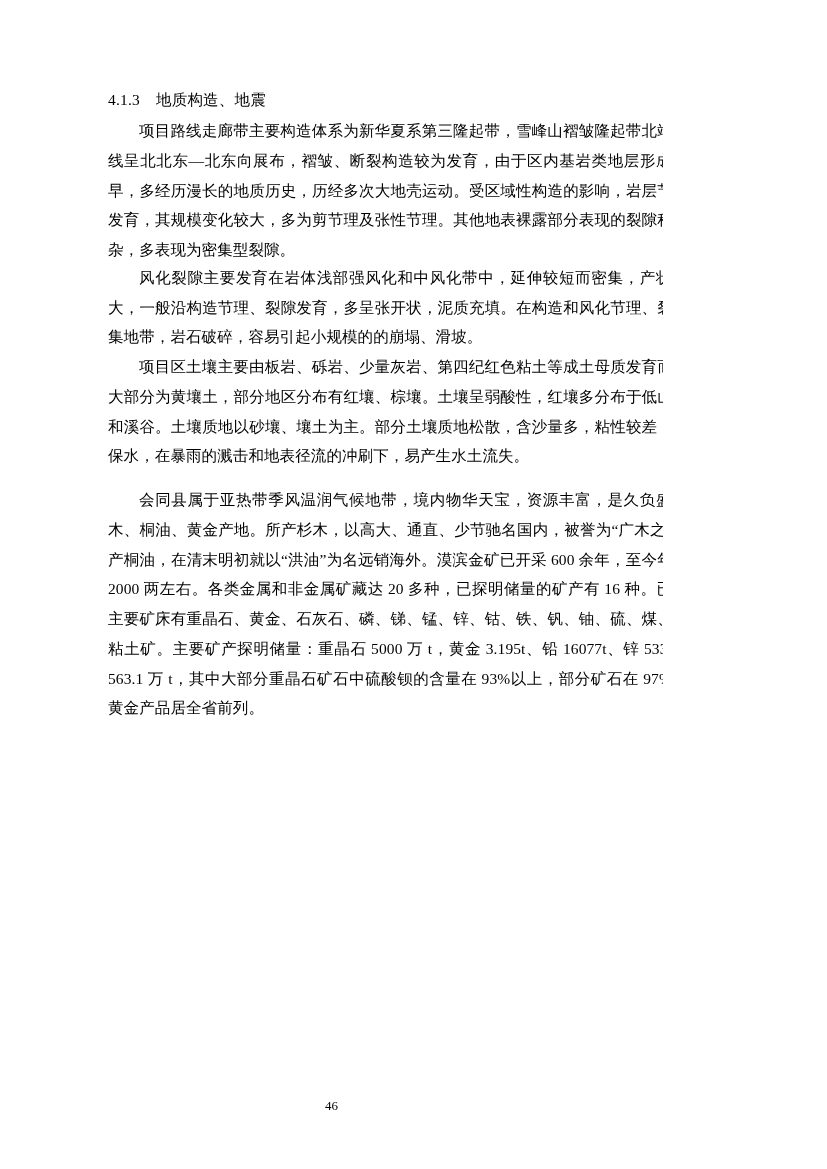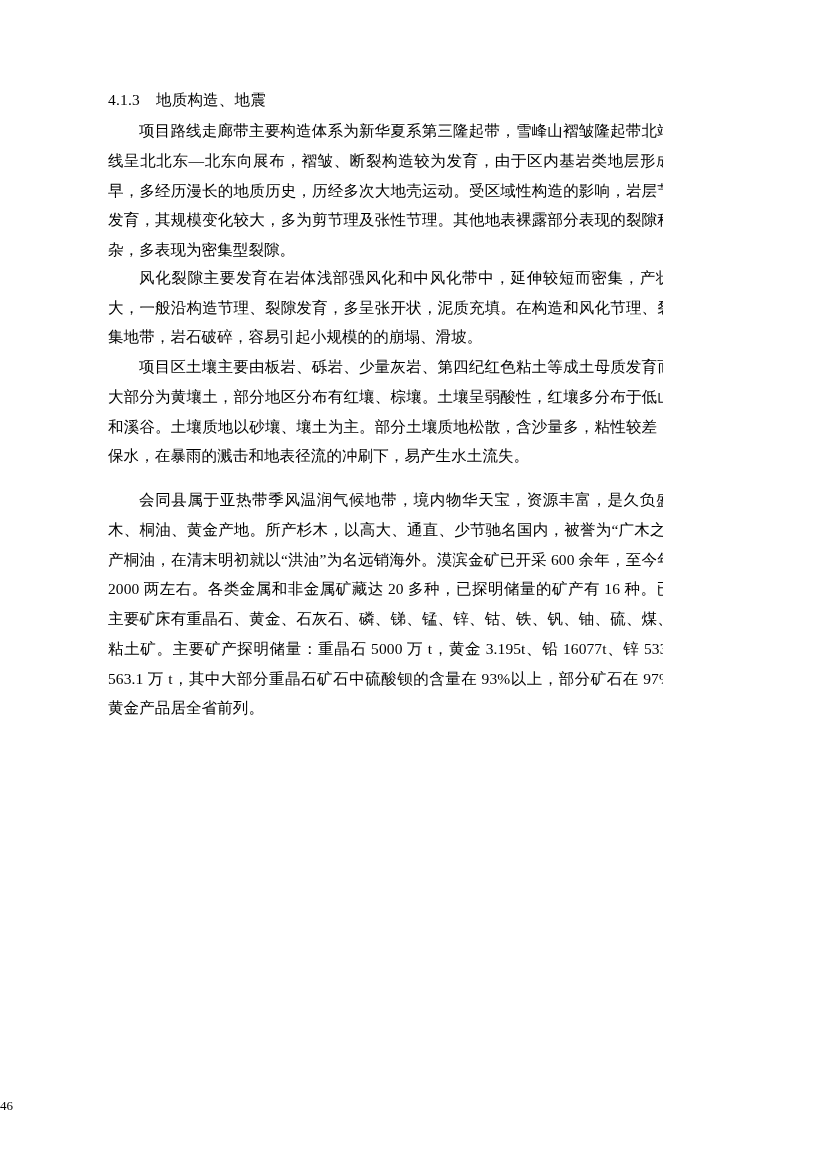--- a/index.html
+++ b/index.html
@@ -50,21 +50,21 @@
     font-family: Liberation Mono, monospace;
   }
   .heading-gap {
     height: 12px;
   }
   .pagenum {
     position: absolute;
     left: 0;
     right: 0;
     top: 1098px;
-    text-align: left;
+    text-align: center;
     font-size: 13px;
     font-family: "Liberation Serif", serif;
   }
 </style>
 </head>
 <body>
 
 <div class="page">
   <div class="content">
 

